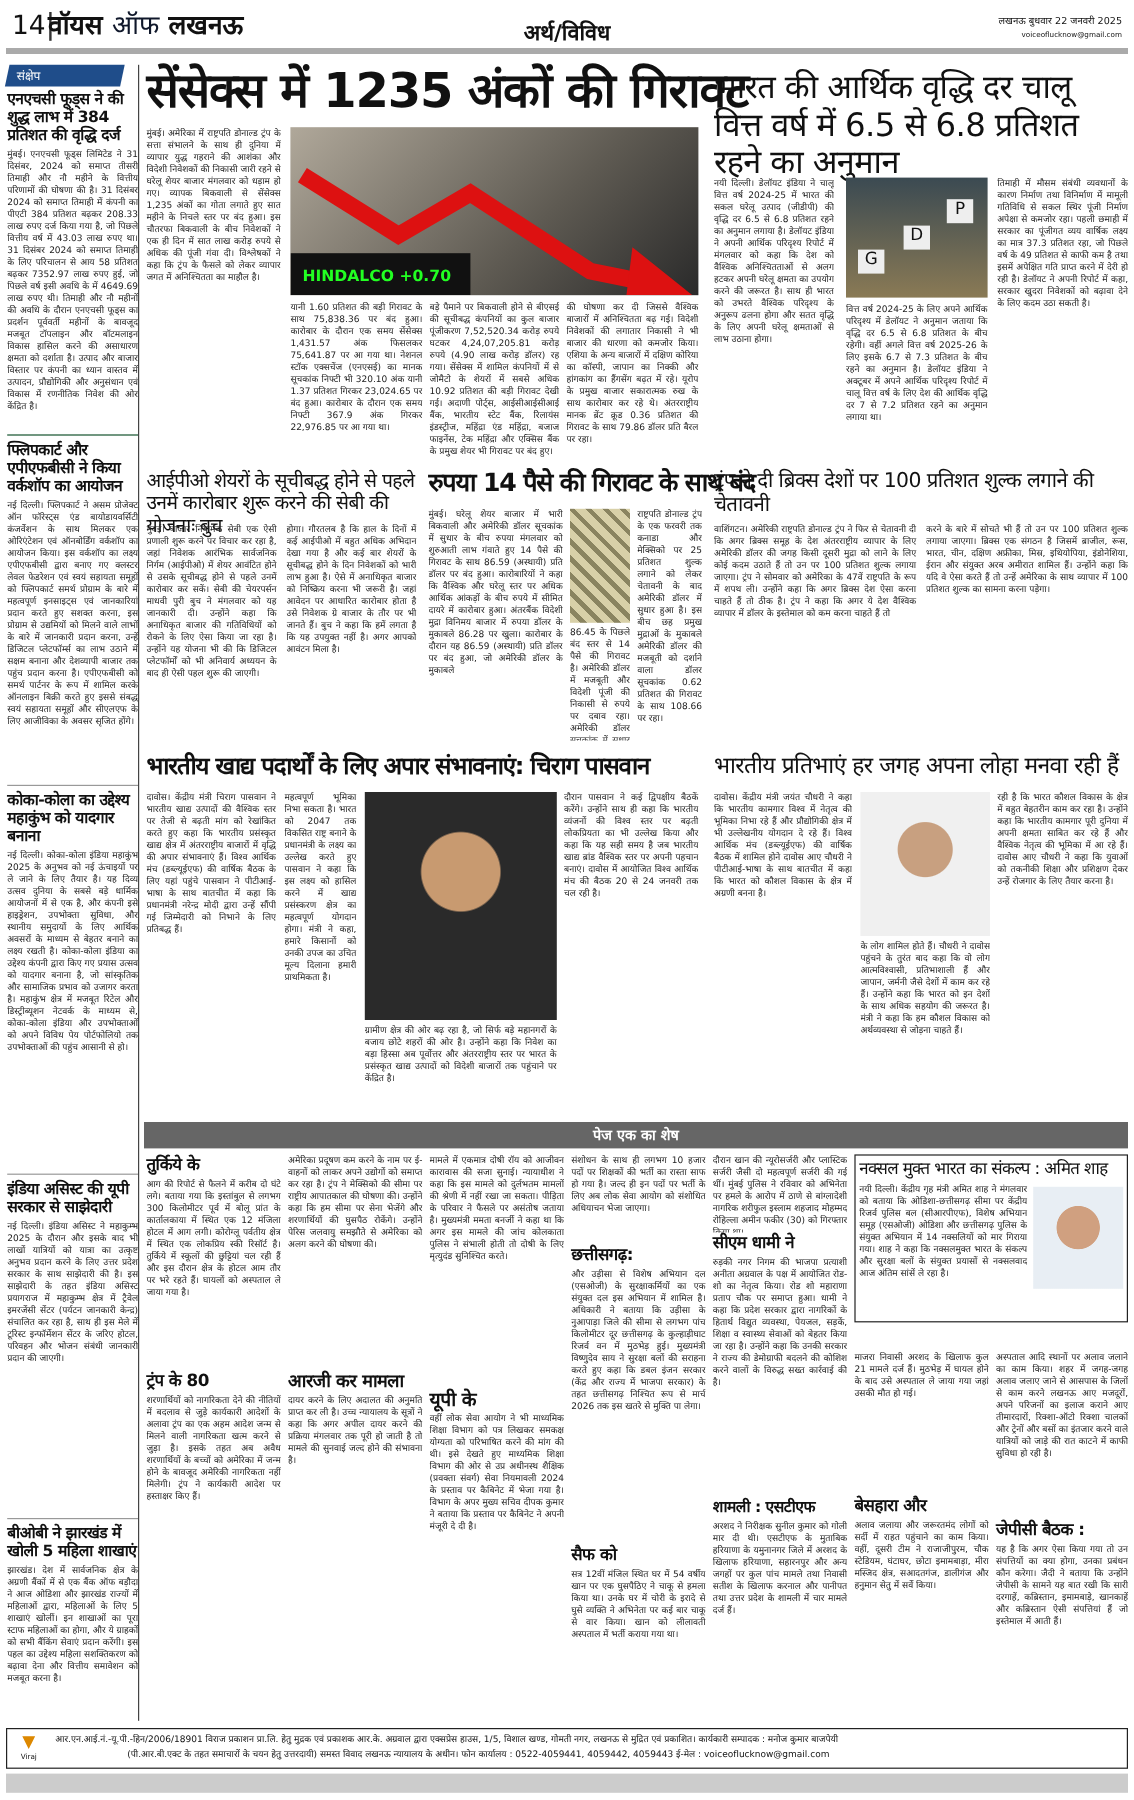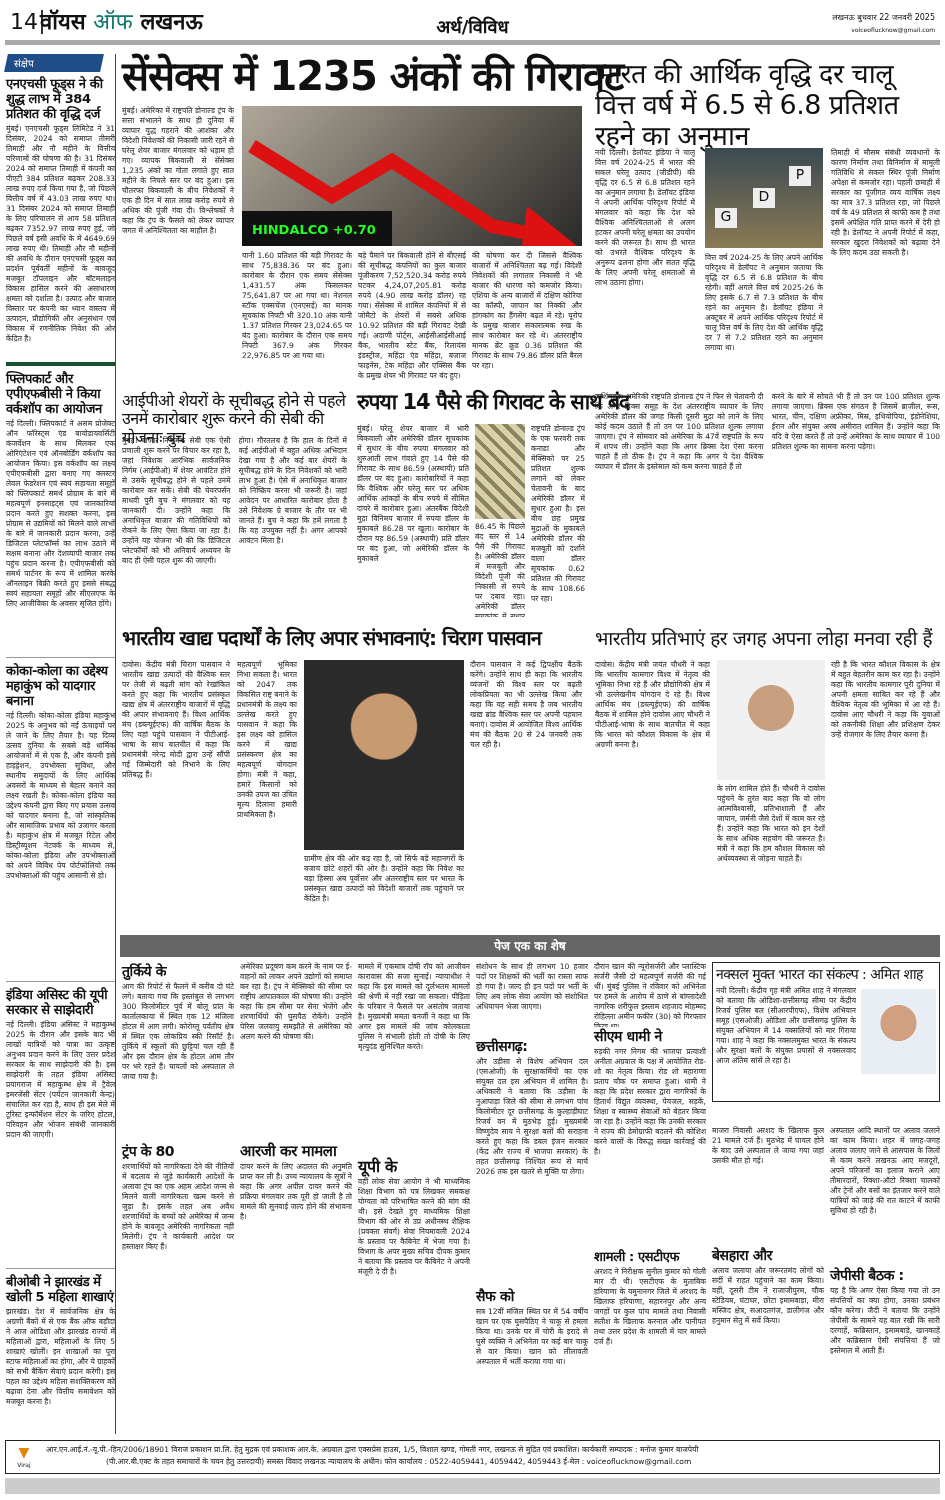--- a/index.html
+++ b/index.html
@@ -1,21 +1,21 @@
 <!DOCTYPE html>
 <html><head>
 <meta charset="utf-8">
 <style>
 *{box-sizing:border-box;margin:0;padding:0}
 body{width:945px;height:1500px;background:#fff;font-family:"DejaVu Sans",sans-serif;color:#111;position:relative;overflow:hidden}
 .abs{position:absolute}
 .masthead{left:10px;top:8px;width:925px;height:32px}
 .mh-num{position:absolute;left:0;top:2px;font-size:22px;font-weight:normal;border-right:2px solid #333;padding-right:3px;line-height:24px}
 .mh-title{position:absolute;left:30px;top:2px;font-size:22px;font-weight:bold;line-height:24px}
-.mh-title .o{color:#0f766e;font-weight:normal}
+.mh-title .o{color:#0f172a;font-weight:normal}
 .mh-section{position:absolute;left:0;right:0;top:6px;text-align:center;font-size:18px;font-weight:bold}
 .mh-date{position:absolute;right:0;top:4px;font-size:8px;text-align:right;line-height:12px}
 .mh-email{font-size:6px}
 .rule{left:5px;top:40px;width:935px;height:5px;background:#aaa}
 .col-left{left:6px;top:54px;width:110px;height:1380px;border-right:1px solid #444}
 .tag{background:#1f4d8a;color:#fff;font-size:10px;padding:2px 8px;width:96px;transform:skewX(-12deg);margin-bottom:4px}
 .tag span{display:inline-block;transform:skewX(12deg)}
 .hd-s{font-weight:bold;font-size:13px;line-height:15px;margin:2px 0 3px;letter-spacing:-0.4px}
 .body{font-size:7.5px;line-height:10px;text-align:justify;color:#222;overflow:hidden}
 .hd-big{font-weight:bold;line-height:1;letter-spacing:-1px;white-space:nowrap}
@@ -46,21 +46,21 @@
   </div>
 </div>
 <div class="abs rule"></div>
 
 <div class="abs col-left">
   <div class="tag"><span>संक्षेप</span></div>
   <div>
     <div class="hd-s">एनएचसी फूड्स ने की शुद्ध लाभ में 384 प्रतिशत की वृद्धि दर्ज</div>
     <div class="body" style="height:238px">मुंबई। एनएचसी फूड्स लिमिटेड ने 31 दिसंबर, 2024 को समाप्त तीसरी तिमाही और नौ महीने के वित्तीय परिणामों की घोषणा की है। 31 दिसंबर 2024 को समाप्त तिमाही में कंपनी का पीएटी 384 प्रतिशत बढ़कर 208.33 लाख रुपए दर्ज किया गया है, जो पिछले वित्तीय वर्ष में 43.03 लाख रुपए था। 31 दिसंबर 2024 को समाप्त तिमाही के लिए परिचालन से आय 58 प्रतिशत बढ़कर 7352.97 लाख रुपए हुई, जो पिछले वर्ष इसी अवधि के में 4649.69 लाख रुपए थी। तिमाही और नौ महीनों की अवधि के दौरान एनएचसी फूड्स का प्रदर्शन पूर्ववर्ती महीनों के बावजूद मजबूत टॉपलाइन और बॉटमलाइन विकास हासिल करने की असाधारण क्षमता को दर्शाता है। उत्पाद और बाजार विस्तार पर कंपनी का ध्यान वास्तव में उत्पादन, प्रौद्योगिकी और अनुसंधान एवं विकास में रणनीतिक निवेश की ओर केंद्रित है।</div>
   </div>
-  <div style="border-top:4px solid #14532d;padding-top:3px">
+  <div style="border-top:1px solid #14532d;padding-top:3px">
     <div class="hd-s">फ्लिपकार्ट और एपीएफबीसी ने किया वर्कशॉप का आयोजन</div>
     <div class="body" style="height:238px">नई दिल्ली। फ्लिपकार्ट ने असम प्रोजेक्ट ऑन फॉरेस्ट्स एंड बायोडायवर्सिटी कंजर्वेशन के साथ मिलकर एक ओरिएंटेशन एवं ऑनबोर्डिंग वर्कशॉप का आयोजन किया। इस वर्कशॉप का लक्ष्य एपीएफबीसी द्वारा बनाए गए क्लस्टर लेवल फेडरेशन एवं स्वयं सहायता समूहों को फ्लिपकार्ट समर्थ प्रोग्राम के बारे में महत्वपूर्ण इनसाइट्स एवं जानकारियां प्रदान करते हुए सशक्त करना, इस प्रोग्राम से उद्यमियों को मिलने वाले लाभों के बारे में जानकारी प्रदान करना, उन्हें डिजिटल प्लेटफॉर्म्स का लाभ उठाने में सक्षम बनाना और देशव्यापी बाजार तक पहुंच प्रदान करना है। एपीएफबीसी को समर्थ पार्टनर के रूप में शामिल करके ऑनलाइन बिक्री करते हुए इससे संबद्ध स्वयं सहायता समूहों और सीएलएफ के लिए आजीविका के अवसर सृजित होंगे।</div>
   </div>
   <div style="border-top:1px solid #999;padding-top:3px">
     <div class="hd-s">कोका-कोला का उद्देश्य महाकुंभ को यादगार बनाना</div>
     <div class="body" style="height:270px">नई दिल्ली। कोका-कोला इंडिया महाकुंभ 2025 के अनुभव को नई ऊंचाइयों पर ले जाने के लिए तैयार है। यह दिव्य उत्सव दुनिया के सबसे बड़े धार्मिक आयोजनों में से एक है, और कंपनी इसे हाइड्रेशन, उपभोक्ता सुविधा, और स्थानीय समुदायों के लिए आर्थिक अवसरों के माध्यम से बेहतर बनाने का लक्ष्य रखती है। कोका-कोला इंडिया का उद्देश्य कंपनी द्वारा किए गए प्रयास उत्सव को यादगार बनाना है, जो सांस्कृतिक और सामाजिक प्रभाव को उजागर करता है। महाकुंभ क्षेत्र में मजबूत रिटेल और डिस्ट्रीब्यूशन नेटवर्क के माध्यम से, कोका-कोला इंडिया और उपभोक्ताओं को अपने विविध पेय पोर्टफोलियो तक उपभोक्ताओं की पहुंच आसानी से हो।</div>
   </div>
   <div style="border-top:1px solid #999;padding-top:3px">
     <div class="hd-s">इंडिया असिस्ट की यूपी सरकार से साझेदारी</div>
     <div class="body" style="height:248px">नई दिल्ली। इंडिया असिस्ट ने महाकुम्भ 2025 के दौरान और इसके बाद भी लाखों यात्रियों को यात्रा का उत्कृष्ट अनुभव प्रदान करने के लिए उत्तर प्रदेश सरकार के साथ साझेदारी की है। इस साझेदारी के तहत इंडिया असिस्ट प्रयागराज में महाकुम्भ क्षेत्र में ट्रैवेल इमरजेंसी सेंटर (पर्यटन जानकारी केन्द्र) संचालित कर रहा है, साथ ही इस मेले में टूरिस्ट इन्फॉर्मेशन सेंटर के जरिए होटल, परिवहन और भोजन संबंधी जानकारी प्रदान की जाएगी।</div>
@@ -109,20 +109,21 @@
 
 <div class="abs" style="left:357px;top:392px;width:228px;height:230px">
   <div class="hd-big" style="font-size:21px;height:30px">रुपया 14 पैसे की गिरावट के साथ बंद</div>
   <div class="abs body" style="left:0;top:32px;width:112px;height:195px">मुंबई। घरेलू शेयर बाजार में भारी बिकवाली और अमेरिकी डॉलर सूचकांक में सुधार के बीच रुपया मंगलवार को शुरुआती लाभ गंवाते हुए 14 पैसे की गिरावट के साथ 86.59 (अस्थायी) प्रति डॉलर पर बंद हुआ। कारोबारियों ने कहा कि वैश्विक और घरेलू स्तर पर अधिक आर्थिक आंकड़ों के बीच रुपये में सीमित दायरे में कारोबार हुआ। अंतरबैंक विदेशी मुद्रा विनिमय बाजार में रुपया डॉलर के मुकाबले 86.28 पर खुला। कारोबार के दौरान यह 86.59 (अस्थायी) प्रति डॉलर पर बंद हुआ, जो अमेरिकी डॉलर के मुकाबले</div>
   <div class="abs img" style="left:118px;top:32px;width:50px;height:95px;background:repeating-linear-gradient(45deg,#d8d0a8,#d8d0a8 6px,#8a8460 6px,#8a8460 10px)"></div>
   <div class="abs body" style="left:118px;top:130px;width:50px;height:95px">86.45 के पिछले बंद स्तर से 14 पैसे की गिरावट है। अमेरिकी डॉलर में मजबूती और विदेशी पूंजी की निकासी से रुपये पर दबाव रहा। अमेरिकी डॉलर सूचकांक में सुधार से भी रुपये पर दबाव डाला। अमेरिका के</div>
   <div class="abs body" style="left:174px;top:32px;width:54px;height:195px">राष्ट्रपति डोनाल्ड ट्रंप के एक फरवरी तक कनाडा और मेक्सिको पर 25 प्रतिशत शुल्क लगाने को लेकर चेतावनी के बाद अमेरिकी डॉलर में सुधार हुआ है। इस बीच छह प्रमुख मुद्राओं के मुकाबले अमेरिकी डॉलर की मजबूती को दर्शाने वाला डॉलर सूचकांक 0.62 प्रतिशत की गिरावट के साथ 108.66 पर रहा।</div>
 </div>
 
 <div class="abs" style="left:595px;top:392px;width:345px;height:230px">
+  <div class="hd-light" style="font-size:17px;height:44px">ट्रंप ने दी ब्रिक्स देशों पर 100 प्रतिशत शुल्क लगाने की चेतावनी</div>
   <div class="cols3" style="height:180px">
     <div class="body">वाशिंगटन। अमेरिकी राष्ट्रपति डोनाल्ड ट्रंप ने फिर से चेतावनी दी कि अगर ब्रिक्स समूह के देश अंतरराष्ट्रीय व्यापार के लिए अमेरिकी डॉलर की जगह किसी दूसरी मुद्रा को लाने के लिए कोई कदम उठाते हैं तो उन पर 100 प्रतिशत शुल्क लगाया जाएगा। ट्रंप ने सोमवार को अमेरिका के 47वें राष्ट्रपति के रूप में शपथ ली। उन्होंने कहा कि अगर ब्रिक्स देश ऐसा करना चाहते हैं तो ठीक है। ट्रंप ने कहा कि अगर ये देश वैश्विक व्यापार में डॉलर के इस्तेमाल को कम करना चाहते हैं तो</div>
     <div class="body">करने के बारे में सोचते भी हैं तो उन पर 100 प्रतिशत शुल्क लगाया जाएगा। ब्रिक्स एक संगठन है जिसमें ब्राजील, रूस, भारत, चीन, दक्षिण अफ्रीका, मिस्र, इथियोपिया, इंडोनेशिया, ईरान और संयुक्त अरब अमीरात शामिल हैं। उन्होंने कहा कि यदि वे ऐसा करते हैं तो उन्हें अमेरिका के साथ व्यापार में 100 प्रतिशत शुल्क का सामना करना पड़ेगा।</div>
   </div>
 </div>
 
 <div class="abs" style="left:122px;top:628px;width:460px;height:300px">
   <div class="hd-big" style="font-size:20px;height:30px">भारतीय खाद्य पदार्थों के लिए अपार संभावनाएं: चिराग पासवान</div>
   <div class="abs body" style="left:0;top:32px;width:108px;height:268px">दावोस। केंद्रीय मंत्री चिराग पासवान ने भारतीय खाद्य उत्पादों की वैश्विक स्तर पर तेजी से बढ़ती मांग को रेखांकित करते हुए कहा कि भारतीय प्रसंस्कृत खाद्य क्षेत्र में अंतरराष्ट्रीय बाजारों में वृद्धि की अपार संभावनाएं हैं। विश्व आर्थिक मंच (डब्ल्यूईएफ) की वार्षिक बैठक के लिए यहां पहुंचे पासवान ने पीटीआई-भाषा के साथ बातचीत में कहा कि प्रधानमंत्री नरेन्द्र मोदी द्वारा उन्हें सौंपी गई जिम्मेदारी को निभाने के लिए प्रतिबद्ध हैं।</div>
   <div class="abs body" style="left:115px;top:32px;width:60px;height:268px">महत्वपूर्ण भूमिका निभा सकता है। भारत को 2047 तक विकसित राष्ट्र बनाने के प्रधानमंत्री के लक्ष्य का उल्लेख करते हुए पासवान ने कहा कि इस लक्ष्य को हासिल करने में खाद्य प्रसंस्करण क्षेत्र का महत्वपूर्ण योगदान होगा। मंत्री ने कहा, हमारे किसानों को उनकी उपज का उचित मूल्य दिलाना हमारी प्राथमिकता है।</div>

